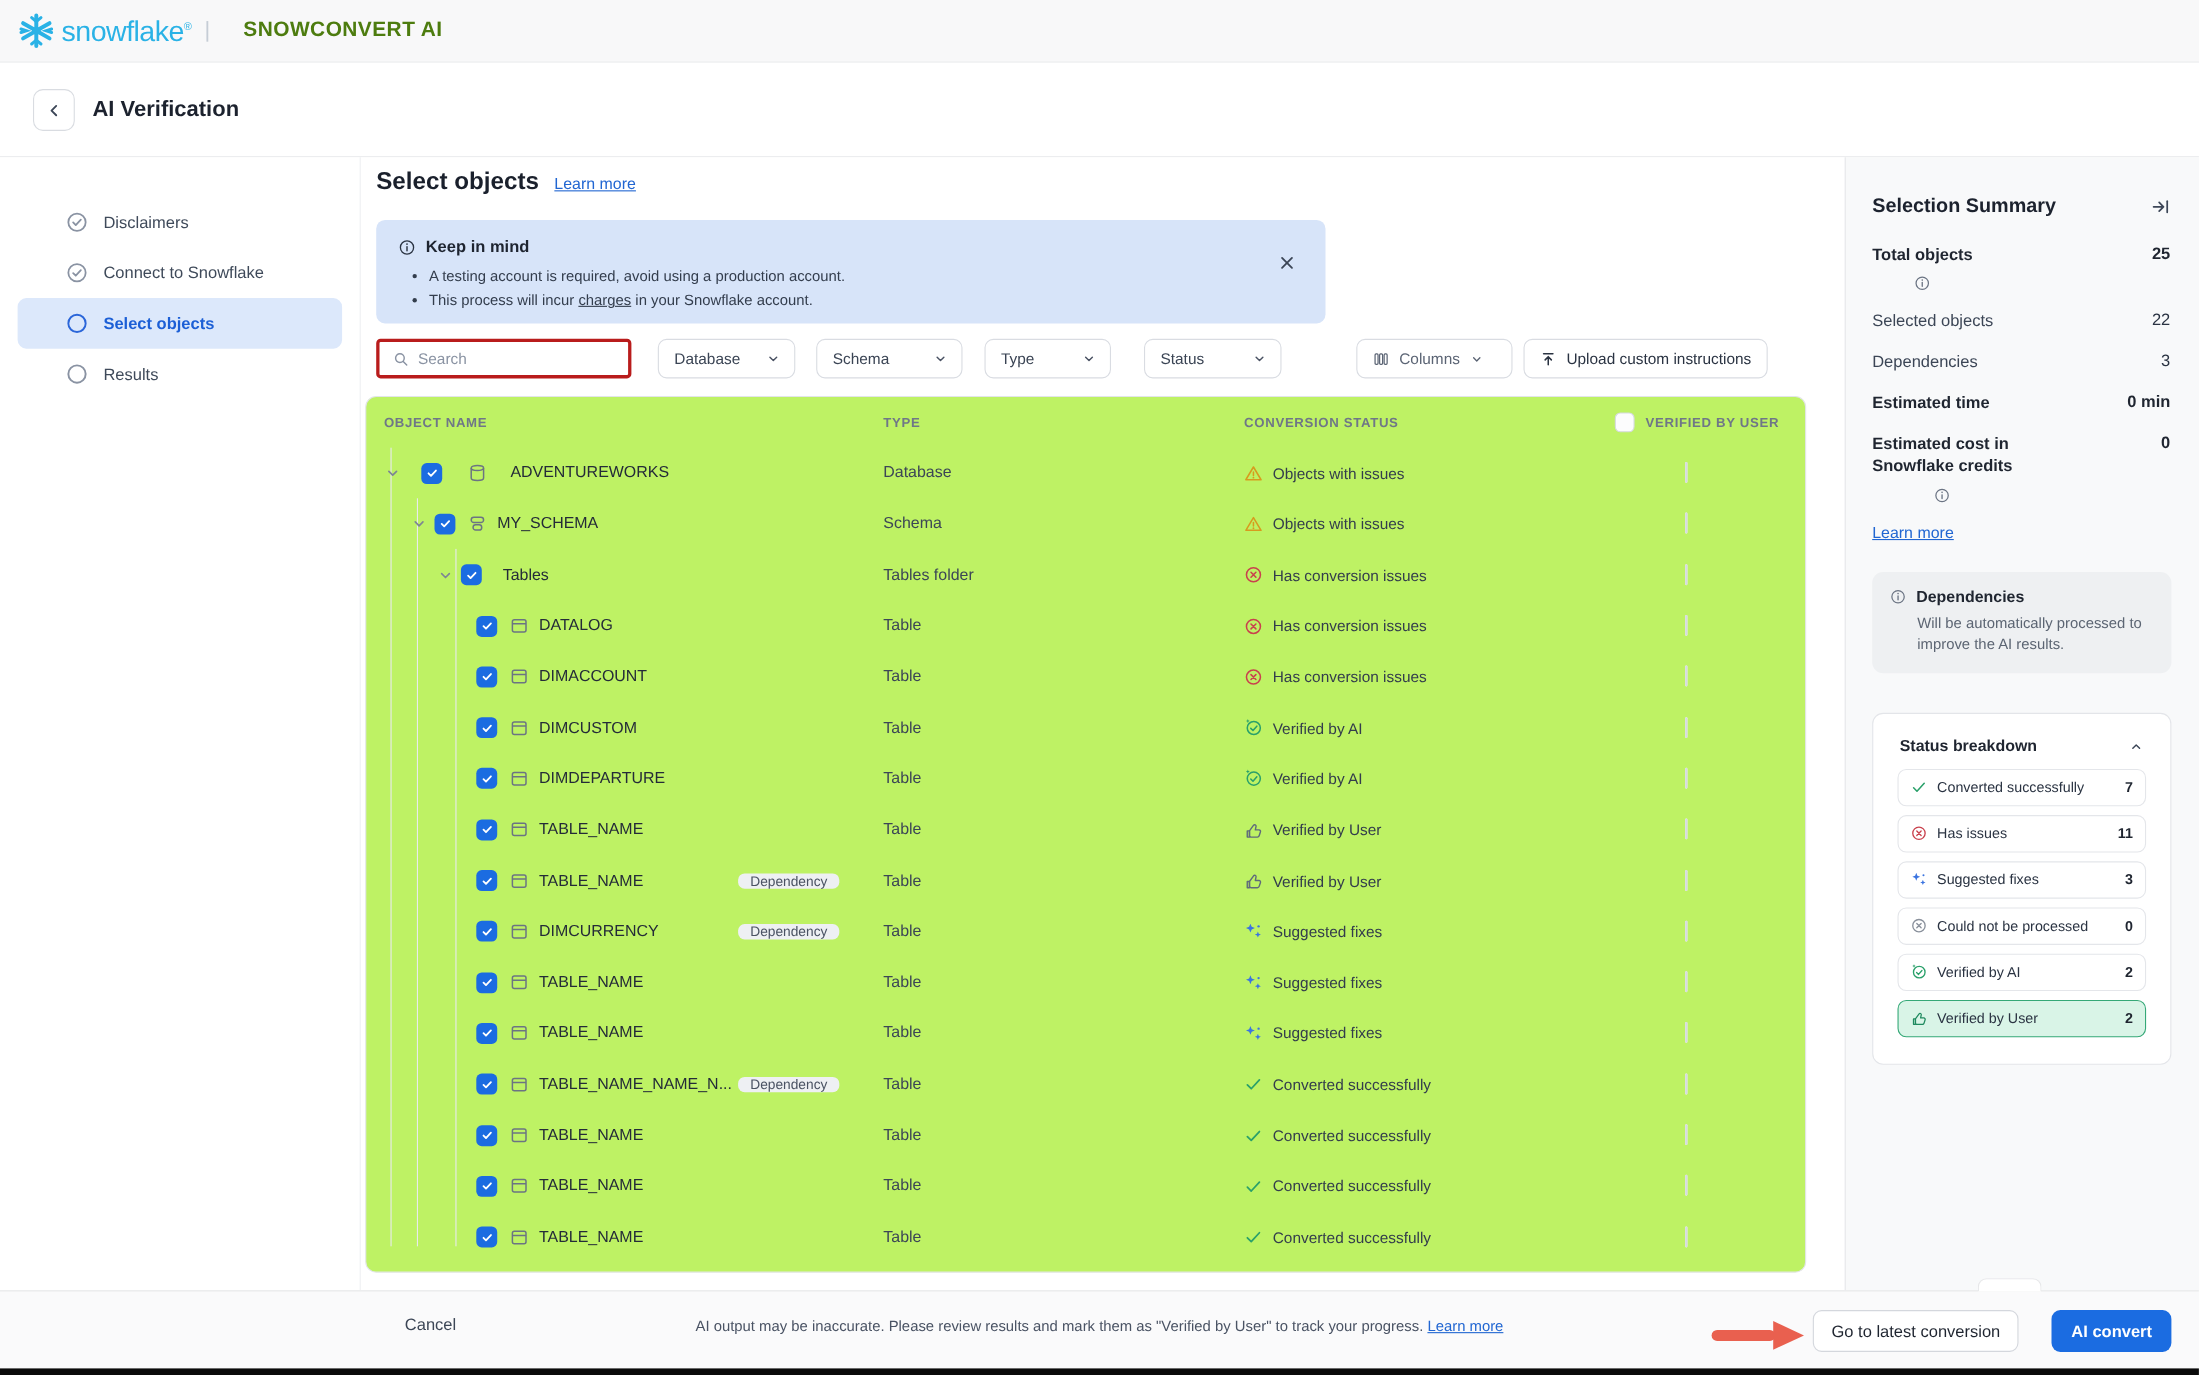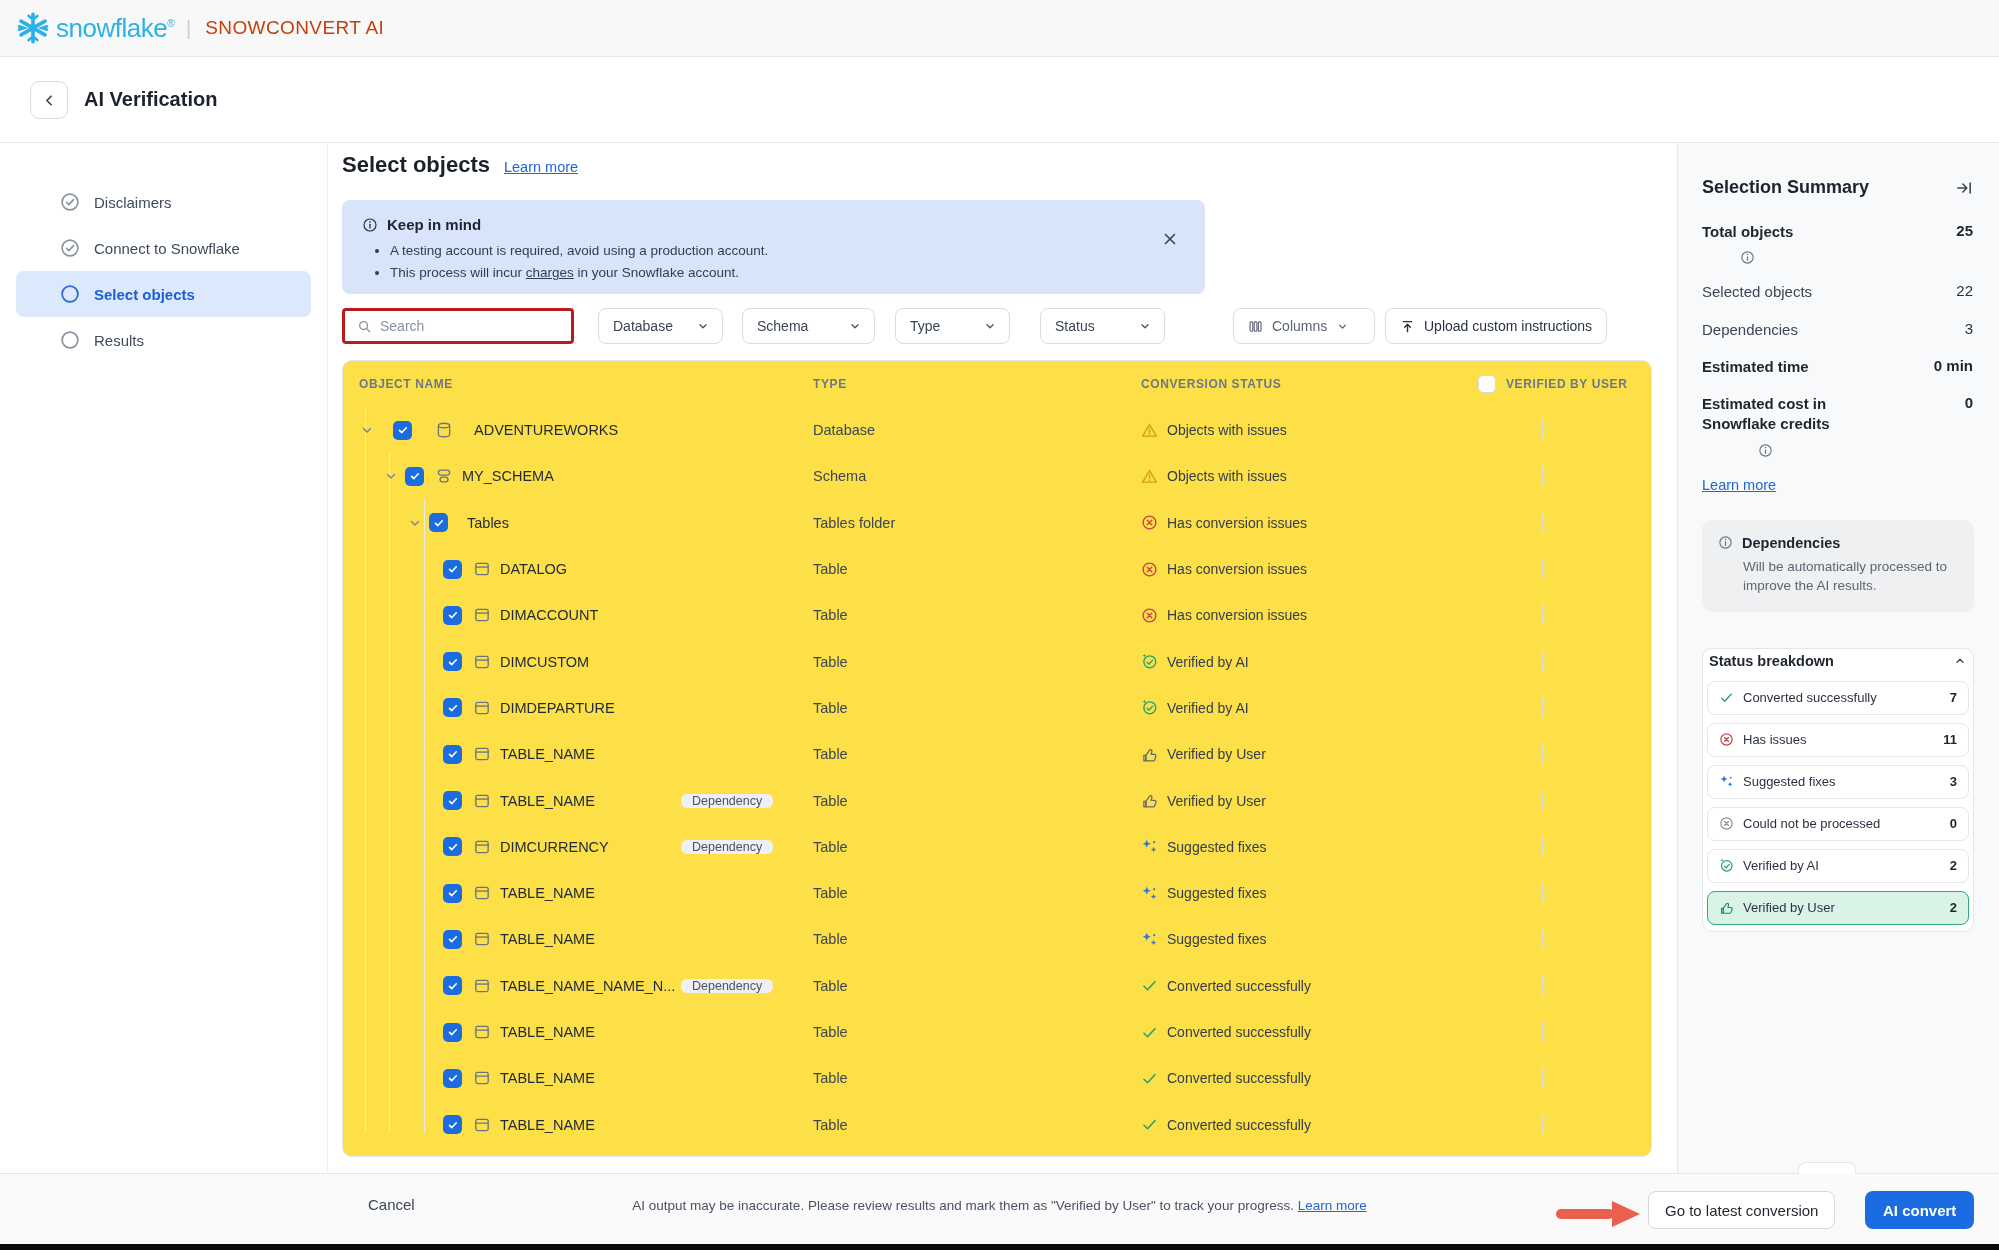--- a/index.html
+++ b/index.html
@@ -6,21 +6,21 @@
   html,body { width:1999px; height:1250px; overflow:hidden; background:#fff;
     font-family:"Liberation Sans","DejaVu Sans",sans-serif; color:#242b38; }
 
   
   .top-bar { position:absolute; left:0; top:0; width:1999px; height:57px;
     background:#f8f8f9; border-bottom:1px solid #e7e8ea; display:flex; align-items:center; padding-left:16px; }
   .logo-mark { width:34px; height:34px; color:var(--snowflake_blue); }
   .wordmark { font-size:26px; color:var(--snowflake_blue); font-weight:500; margin-left:6px; letter-spacing:-0.5px; }
   .wordmark sup { font-size:10px; }
   .brand-divider { color:#c6cdd6; font-size:20px; margin:0 14px 0 12px; font-weight:300; }
-  .suite-name { font-size:19px; font-weight:400; color:#c2410c; letter-spacing:0.4px; }
+  .suite-name { font-size:19px; font-weight:700; color:#4d7c0f; letter-spacing:0.4px;margin-left:16px; }
 
   
   .page-header { position:absolute; left:0; top:57px; width:1999px; height:86px;
     background:#fff; border-bottom:1px solid #e8e9eb; }
   .back-btn { position:absolute; left:30px; top:24px; width:38px; height:38px; border:1px solid #d9dce1;
     border-radius:9px; background:#fff; display:flex; align-items:center; justify-content:center; color:#3c4657; cursor:pointer; }
   .page-title { position:absolute; left:84px; top:31px; font-size:20px; font-weight:700; color:#1c222e; }
 
   
   .sidebar { position:absolute; left:0; top:143px; width:328px; height:1030px; background:#fff; border-right:1px solid #eceef0; }
@@ -56,22 +56,22 @@
   .search-box input::placeholder { color:#8a93a3; }
   .select-btn { position:absolute; height:36px; border:1px solid #d9dce2; border-radius:8px; background:#fff;
     display:flex; align-items:center; justify-content:space-between; padding:0 12px 0 14px; font-size:14px; color:#3a4454; cursor:pointer; }
   .select-btn svg { width:14px; height:14px; color:#4a5263; }
   .tool-btn { position:absolute; height:36px; border:1px solid #d9dce2; border-radius:8px; background:#fff;
     display:flex; align-items:center; gap:9px; padding:0 14px; font-size:14px; color:#5b6474; cursor:pointer; }
   .tool-btn svg { width:15px; height:15px; }
   .tool-btn.upload { color:#2a3342; }
 
   
-  .table-card { position:absolute; left:14px; top:217px; width:1310px; height:797px; border:1px solid #e3e5e9;
-    border-radius:10px; background:#fde047; overflow:hidden;text-align:right; }
+  .table-card { position:absolute; left:4px; top:217px; width:1310px; height:797px; border:1px solid #e3e5e9;
+    border-radius:10px; background:#bef264; overflow:hidden;text-align:right; }
   .t-header { position:relative; height:46px; display:flex; align-items:center; font-size:12px; font-weight:600;
     color:#6f7787; letter-spacing:0.05em; }
   .th-name { position:absolute; left:16px; }
   .th-type { position:absolute; left:470px; }
   .th-status { position:absolute; left:798px; }
   .th-verified { position:absolute; left:1135px; display:flex; align-items:center; gap:10px; }
   .rows { position:relative; }
   .guide { position:absolute; top:0; width:1px; background:#e8eaed; }
   .t-row { position:relative; height:46.3px; display:flex; align-items:center; }
   .name-cell { display:flex; align-items:center; }
@@ -100,21 +100,21 @@
   .sum-list { margin-top:24px; }
   .sum-row { display:flex; justify-content:space-between; align-items:flex-start; margin-bottom:17px; font-size:15px; color:#3c4656; }
   .sum-label { display:flex; align-items:center; gap:8px; line-height:1.35;flex-direction:column; }
   .sum-row.bold .sum-label, .sum-row.bold .sum-val { font-weight:700; color:#1f2530; }
   .sum-val { font-size:15px; color:#2a3342; }
   .info-ico { width:15px; height:15px; color:#6b7483; }
   .rp-learn { font-size:14.5px; margin-top:2px; display:inline-block; }
   .dep-box { margin-top:26px; background:#eef0f2; border-radius:10px; padding:15px 16px 16px 16px; width:272px; }
   .dep-head { display:flex; align-items:center; gap:9px; font-size:14.5px; font-weight:700; color:#1f2530; }
   .dep-body { margin:6px 0 0 25px; font-size:13.5px; color:#5c6573; line-height:1.45; }
-  .breakdown { margin-top:36px; background:#fff; border:1px solid #e3e5e9; border-radius:10px; padding:4px; width:272px; }
+  .breakdown { margin-top:36px; background:#fff; border:1px solid #e3e5e9; border-radius:10px; padding:22px; width:272px; }
   .bd-head { display:flex; align-items:center; justify-content:space-between; font-size:14.5px; font-weight:700;
     color:#1f2530; margin-bottom:12px; padding:0 2px; }
   .bd-head svg { width:14px; height:14px; color:#3c4657; cursor:pointer; }
   .bd-pill { height:34px; border:1px solid #e4e6ea; border-radius:8px; background:#fff; display:flex; align-items:center;
     gap:9px; padding:0 11px; margin-bottom:8px; font-size:13px; color:#2a3342; }
   .bd-pill svg { width:15px; height:15px; flex:0 0 15px; }
   .bd-pill .bd-count { margin-left:auto; font-weight:700; color:#1f2530; }
   .bd-pill.hl { background:var(--highlight_mint_bg); border:1.5px solid var(--highlight_mint_border); }
   .bd-pill:last-child { margin-bottom:2px; }
 

